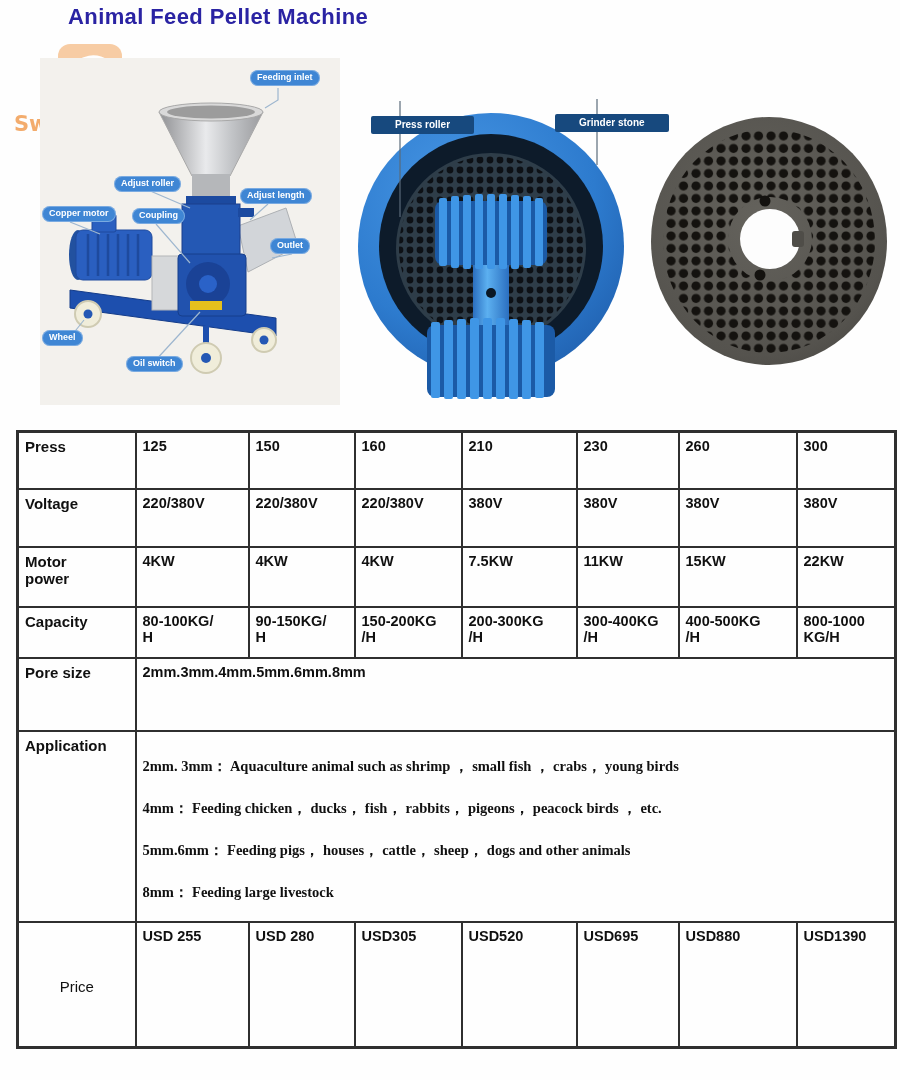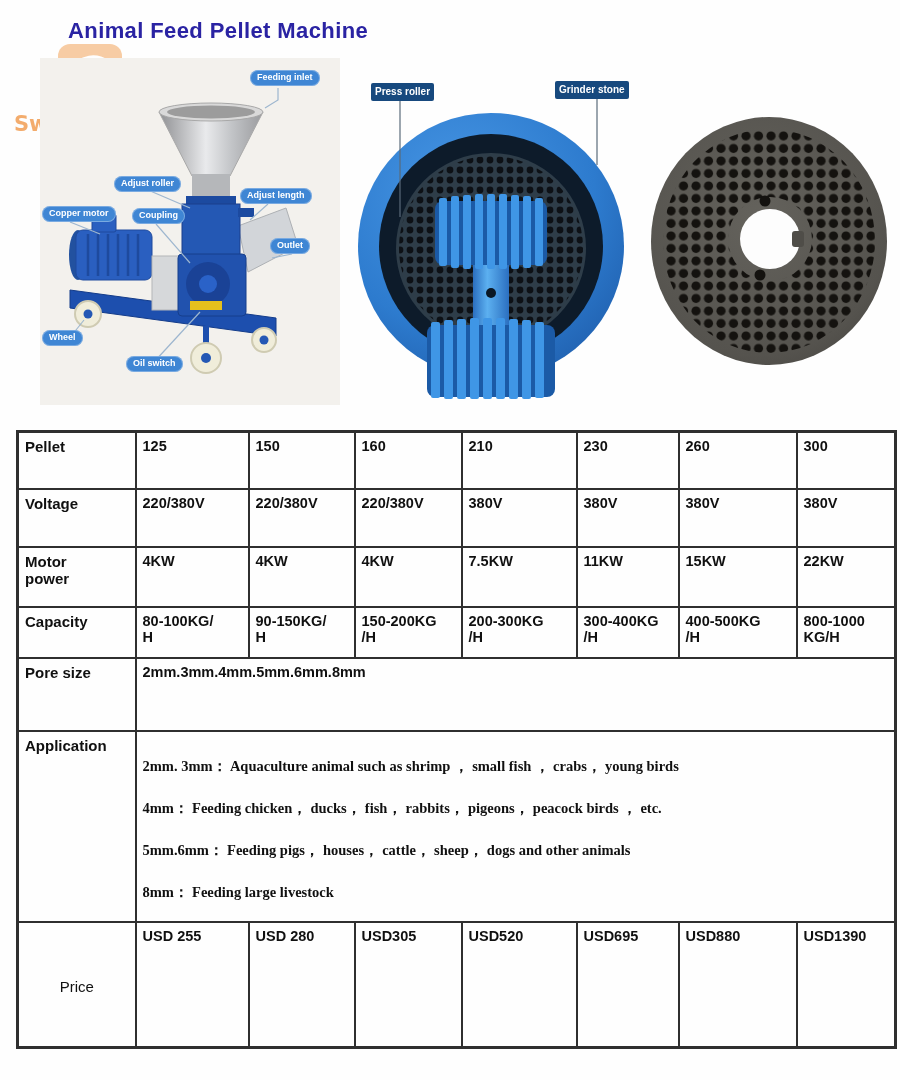--- a/index.html
+++ b/index.html
@@ -1,39 +1,39 @@
 <!DOCTYPE html>
 <html><head>
 <meta charset="utf-8">
 <style>
   html,body{margin:0;padding:0;background:#ffffff;}
   .page{position:relative;width:900px;height:1080px;background:#fefefe;overflow:hidden;
         font-family:"Liberation Sans",sans-serif;}
 
   
-  .title{position:absolute;left:68px;top:18px;margin:0;font-size:22px;font-weight:700;
+  .title{position:absolute;left:68px;top:4px;margin:0;font-size:22px;font-weight:700;
          letter-spacing:.4px;color:#2a23a3;}
 
   
   .watermark{position:absolute;left:0;top:40px;width:200px;height:110px;pointer-events:none;}
   .wm-icon{position:absolute;left:58px;top:4px;opacity:.55;}
   .wm-text{position:absolute;left:14px;top:72px;width:180px;font-size:21px;font-weight:700;
            color:rgba(241,158,84,.85);font-family:"DejaVu Sans",sans-serif;}
 
   
   .fig{position:absolute;}
   .machine-panel{left:40px;top:58px;width:300px;height:347px;background:#f3f1ed;}
   .drum-panel{left:345px;top:55px;width:300px;height:350px;}
   .plate-panel{left:640px;top:55px;width:255px;height:330px;}
 
   .pill{position:absolute;background:#3f86d4;color:#fff;font-size:9px;font-weight:700;
         line-height:11px;padding:2px 7px 3px;border-radius:8px;white-space:nowrap;
         box-shadow:inset 0 0 0 1px rgba(255,255,255,.3);}
   .tag{position:absolute;background:#17497e;color:#fff;font-size:10px;font-weight:700;
-       line-height:12px;padding:3px 4px;border-radius:2px;white-space:nowrap;}
+       line-height:12px;padding:3px 24px;border-radius:2px;white-space:nowrap;margin-top:33px;}
 
   
   .spec-table{position:absolute;left:16px;top:430px;width:878px;border-collapse:collapse;
               table-layout:fixed;border:3px solid #2f2f2f;color:#101010;}
   .spec-table th,.spec-table td{border:2px solid #2f2f2f;vertical-align:top;
               padding:5px 6px 0 6px;font-weight:700;font-size:14.5px;text-align:left;
               white-space:pre-line;overflow:hidden;}
   .spec-table th{font-size:15px;}
   tr.r-model{height:57px;} tr.r-weight{height:58px;} tr.r-volt{height:58px;}
   tr.r-motor{height:60px;} tr.r-cap{height:51px;} tr.r-pore{height:73px;}
@@ -219,21 +219,21 @@
         <col style="width:113px">
         <col style="width:106px">
       <col style="width:107px">
         <col style="width:115px">
         <col style="width:102px">
       <col style="width:118px">
         <col style="width:99px">
     </colgroup>
     <tbody>
         <tr class="r-model">
-      <th>Pellet</th>
+      <th>Press</th>
       <td>125</td>
       <td>150</td>
       <td>160</td>
       <td>210</td>
       <td>230</td>
       <td>260</td>
       <td>300</td>
     </tr>
     <tr class="r-volt">
       <th>Voltage</th>

